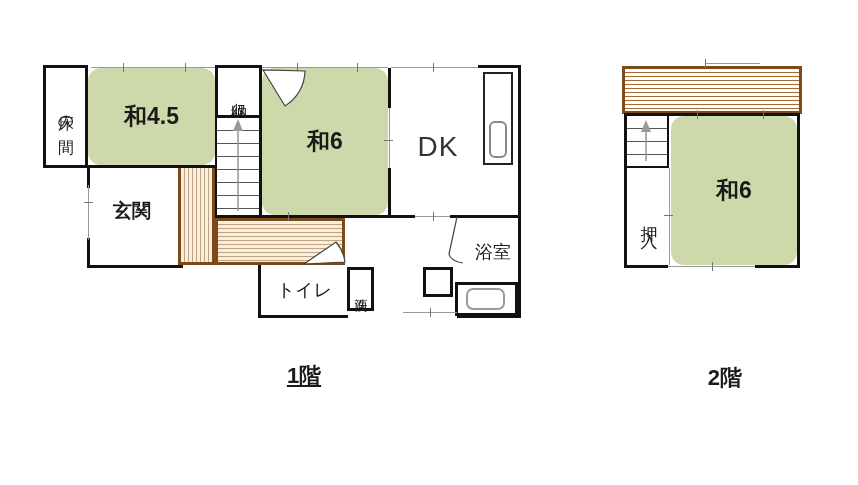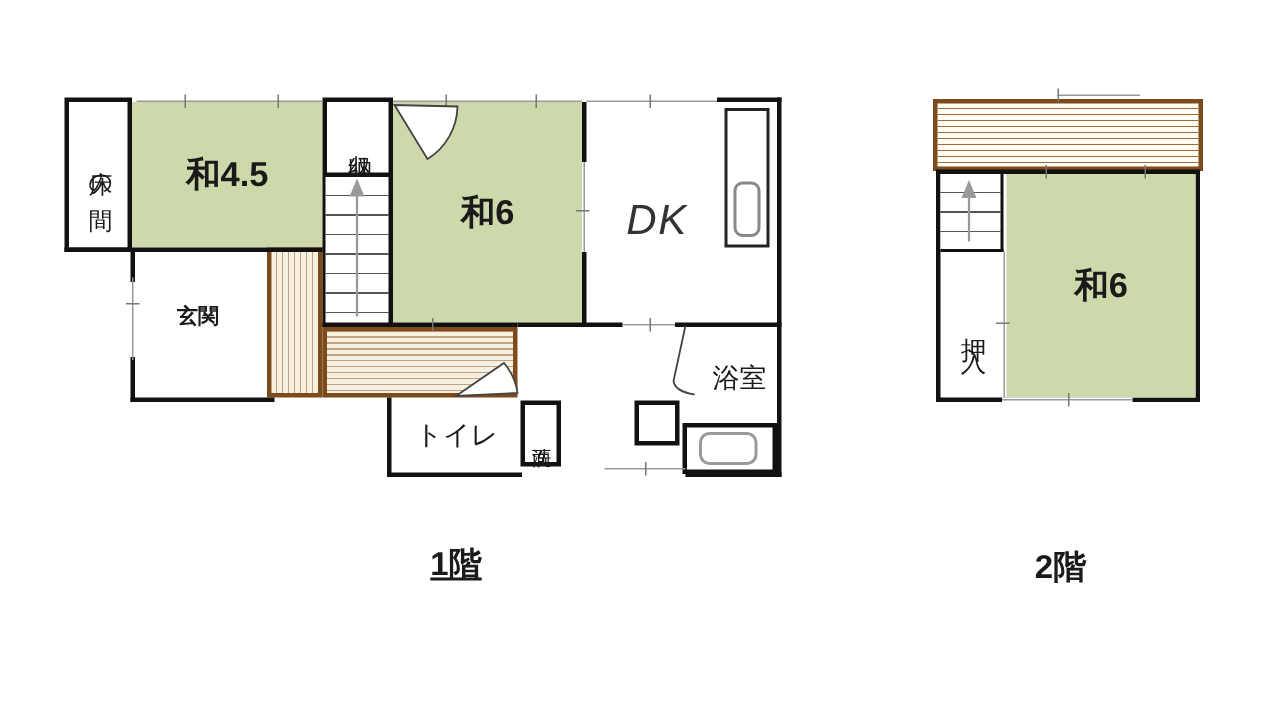--- a/index.html
+++ b/index.html
@@ -10,21 +10,21 @@
     --cream:#f6f0e0;
     --thin:#999;
     --ink:#1a1a1a;
   }
   html,body{margin:0;padding:0;background:#fff;}
   .canvas{
     position:relative;width:858px;height:485px;background:#fff;overflow:hidden;
     font-family:"Liberation Sans","DejaVu Sans",sans-serif;color:var(--ink);
   }
   .abs{position:absolute;box-sizing:border-box;}
-  .fill-tatami{background:var(--tatami);}
+  .fill-tatami{background:var(--tatami);border-radius:13px;}
   .room-label{display:flex;align-items:center;justify-content:center;font-weight:600;font-size:23px;}
   .small-label{display:flex;align-items:center;justify-content:center;font-weight:500;font-size:18px;}
   .vtext{writing-mode:vertical-rl;text-orientation:upright;display:flex;align-items:center;justify-content:center;font-weight:500;}
   .wall{background:var(--wall);}
   .thinline{background:var(--thin);}
   .tickv{width:1px;height:9px;background:#777;}
   .tickh{width:9px;height:1px;background:#777;}
   .wood-box{border:3px solid var(--wood);}
   .stripes-h{background:repeating-linear-gradient(to bottom,var(--cream) 0 3px,var(--stripe) 3px 4px);}
   .stripes-v{background:repeating-linear-gradient(to right,var(--cream) 0 3px,var(--stripe) 3px 4px);}
@@ -53,24 +53,24 @@
   <div class="abs blackbox vtext" style="left:43px;top:65px;width:45px;height:103px;font-size:16px;letter-spacing:4px;">
     <span>床の間</span>
   </div>
 
   <div class="abs blackbox vtext" style="left:215px;top:65px;width:47px;height:53px;font-size:16px;letter-spacing:2px;">
     <span>収納</span>
   </div>
 
   <div class="abs treads" style="left:215px;top:118px;width:47px;height:100px;border-left:2px solid var(--wall);border-right:3px solid var(--wall);"></div>
 
-  <div class="abs small-label" style="left:90px;top:198px;width:84px;height:26px;font-size:14px;font-weight:600;">
+  <div class="abs small-label" style="left:90px;top:198px;width:84px;height:26px;font-size:19px;font-weight:600;">
     <span>玄関</span>
   </div>
-  <div class="abs small-label" style="left:396px;top:132px;width:84px;height:30px;font-size:28px;font-weight:500;color:#333;letter-spacing:1px;font-style:italic;">
+  <div class="abs small-label" style="left:396px;top:132px;width:84px;height:30px;font-size:28px;font-weight:500;color:#333;letter-spacing:1px;">
     <span>DK</span>
   </div>
   <div class="abs small-label" style="left:457px;top:241px;width:72px;height:22px;">
     <span>浴室</span>
   </div>
 
   <div class="abs" style="left:483px;top:72px;width:30px;height:93px;border:2px solid #222;background:#fff;"></div>
   <div class="abs" style="left:489px;top:121px;width:18px;height:37px;border:2px solid #888;border-radius:6px;background:#fff;"></div>
 
   <div class="abs small-label" style="left:258px;top:265px;width:90px;height:53px;border-left:3px solid var(--wall);border-bottom:3px solid var(--wall);align-items:center;">
@@ -140,21 +140,21 @@
   <div class="abs thinline" style="left:705px;top:63px;width:55px;height:1px;"></div>
   <div class="abs tickv" style="left:705px;top:59px;"></div>
   <div class="abs tickv" style="left:697px;top:110px;"></div>
   <div class="abs tickv" style="left:763px;top:110px;"></div>
   <div class="abs tickh" style="left:664px;top:215px;"></div>
   <div class="abs tickv" style="left:712px;top:262px;"></div>
 
   <div class="abs floor-title" style="left:269px;top:362px;width:70px;height:28px;text-decoration:underline;">
     <span>1階</span>
   </div>
-  <div class="abs floor-title" style="left:672px;top:364px;width:70px;height:28px;">
+  <div class="abs floor-title" style="left:672px;top:364px;width:70px;height:28px;justify-content:flex-end;">
     <span>2階</span>
   </div>
 
   <svg class="overlay" width="858" height="485" viewBox="0 0 858 485">
     <path d="M263,70 L285,106 A42,42 0 0 0 305,71 Z" fill="#fff" stroke="#444" stroke-width="1.2"></path>
     <path d="M304,264 L336,242 A39,39 0 0 1 345,262 Z" fill="#fff" stroke="#444" stroke-width="1.2"></path>
     <path d="M457,217 L449,254 Q450,261 463,263" fill="none" stroke="#444" stroke-width="1.2"></path>
     <g>
       <line x1="238" y1="211" x2="238" y2="129" stroke="#999" stroke-width="1.5"></line>
       <path d="M238,119 L233,131 L243,131 Z" fill="#999"></path>

